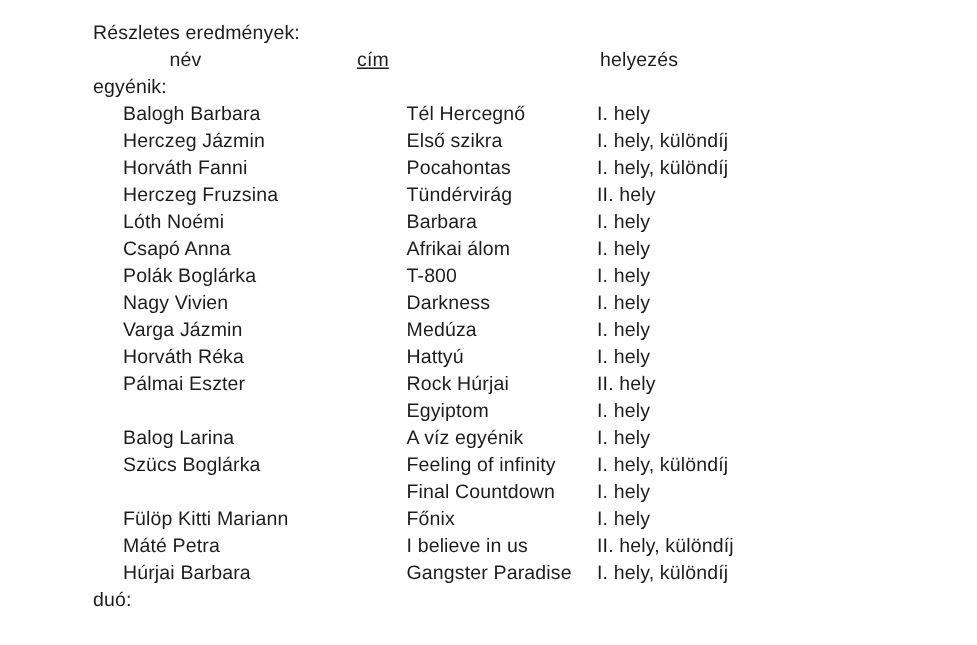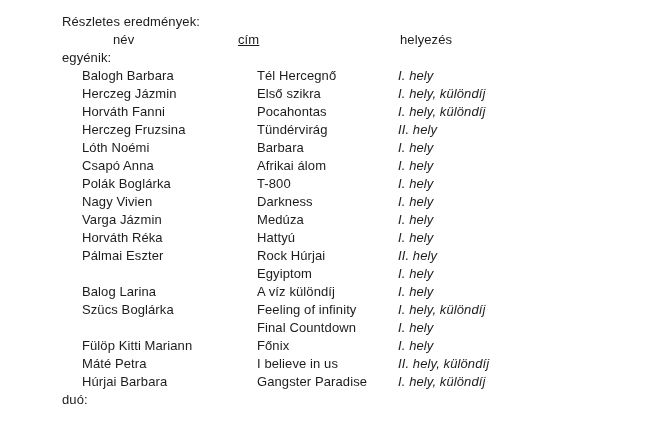--- a/index.html
+++ b/index.html
@@ -24,22 +24,22 @@
   .line {
     position: relative;
     height: 18px;
     white-space: nowrap;
   }
   .col {
     position: absolute;
     top: 0;
   }
   .col-name      { left: 0; margin-left: 20px; }
-  .col-title     { left: 195px; }
-  .col-placement { left: 336px; font-style: italic; }
+  .col-title     { left: 209px; }
+  .col-placement { left: 336px; }
   .hdr-name      { left: 51px; }
   .hdr-title     { left: 176px; text-decoration: underline; }
   .hdr-placement { left: 338px; }
 </style>
 </head>
 <body>
 
 <div class="page">
 
   <div class="line">Részletes eredmények:</div>
@@ -107,21 +107,21 @@
         <span class="col col-name">Pálmai Eszter</span>
         <span class="col col-title">Rock Húrjai</span>
         <span class="col col-placement">II. hely</span>
       </div>
       <div class="line">
         <span class="col col-title">Egyiptom</span>
         <span class="col col-placement">I. hely</span>
       </div>
       <div class="line">
         <span class="col col-name">Balog Larina</span>
-        <span class="col col-title">A víz különdíj</span>
+        <span class="col col-title">A víz egyénik</span>
         <span class="col col-placement">I. hely</span>
       </div>
       <div class="line">
         <span class="col col-name">Szücs Boglárka</span>
         <span class="col col-title">Feeling of infinity</span>
         <span class="col col-placement">I. hely, különdíj</span>
       </div>
       <div class="line">
         <span class="col col-title">Final Countdown</span>
         <span class="col col-placement">I. hely</span>

